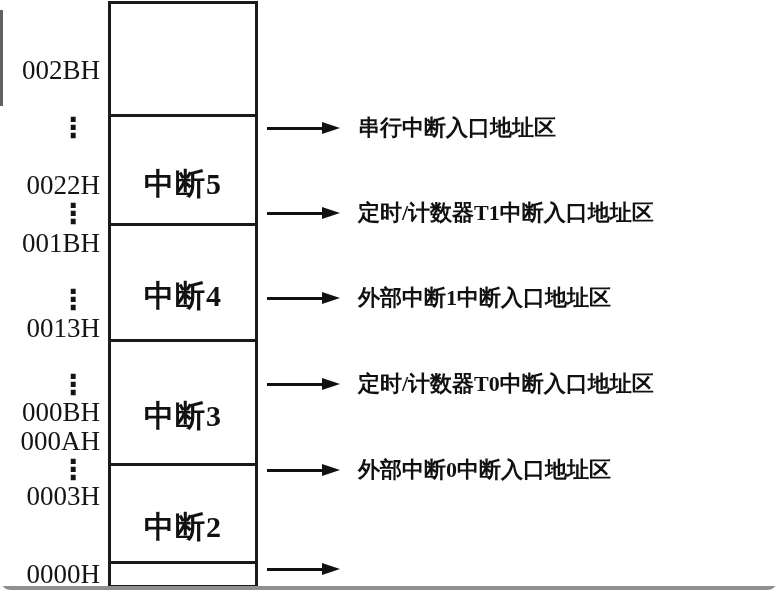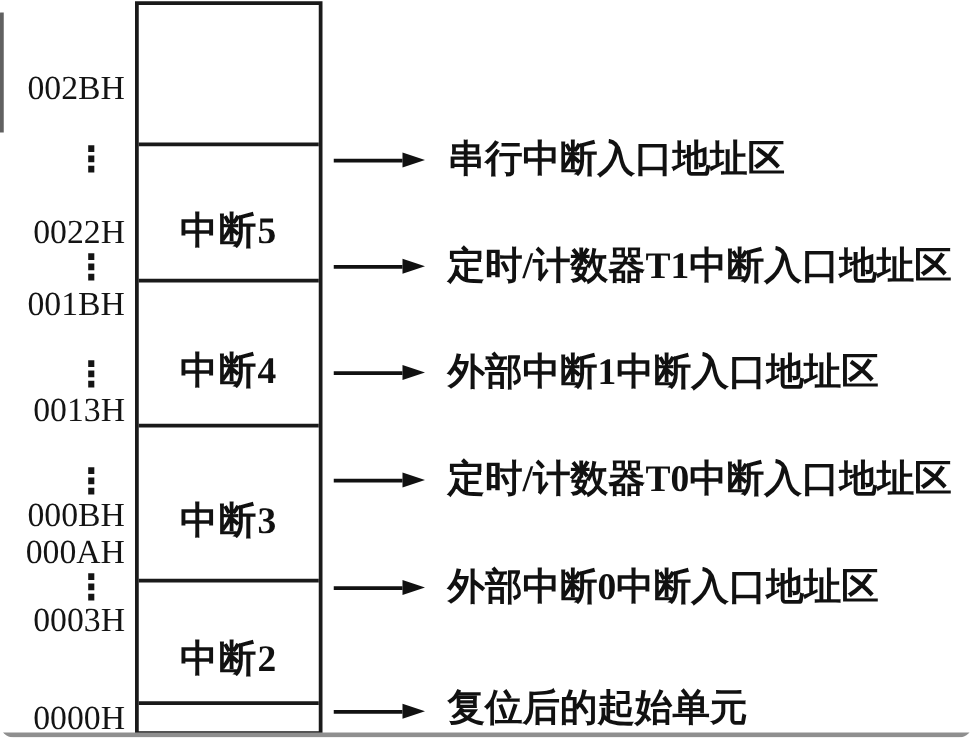--- a/index.html
+++ b/index.html
@@ -34,21 +34,21 @@
   .arrow { position:absolute; left:267px; height:14px; display:flex; align-items:center; }
   .arrow .shaft { width:55px; height:3px; background:#111; }
   .arrow .head {
     width:0; height:0;
     border-left:18px solid #111;
     border-top:6.5px solid transparent;
     border-bottom:6.5px solid transparent;
   }
   
   .ann {
-    position:absolute; left:358px; font-size:30px; font-weight:bold;
+    position:absolute; left:358px; font-size:22px; font-weight:bold;
     line-height:34px; white-space:nowrap; color:#111;
     font-family:"Liberation Serif", serif;
   }
   
   .artifact-bottom { position:absolute; left:0; top:586px; width:778px; height:4px; background:#8f8f8f; }
   .artifact-left { position:absolute; left:0; top:10px; width:3px; height:96px; background:#3a3a3a; opacity:.8; }
 </style>
 </head>
 <body>
 
@@ -103,17 +103,16 @@
   <div class="arrow" style="top:562px">
     <div class="shaft"></div>
     <div class="head"></div>
   </div>
 
   <div class="ann" style="top:111px">串行中断入口地址区</div>
   <div class="ann" style="top:196px">定时/计数器T1中断入口地址区</div>
   <div class="ann" style="top:281px">外部中断1中断入口地址区</div>
   <div class="ann" style="top:367px">定时/计数器T0中断入口地址区</div>
   <div class="ann" style="top:453px">外部中断0中断入口地址区</div>
-  <div class="ann" style="top:550px">复位后的起始单元</div>
 
   <div class="artifact-bottom"></div>
   <div class="artifact-left"></div>
 </div>
 
 </body></html>

